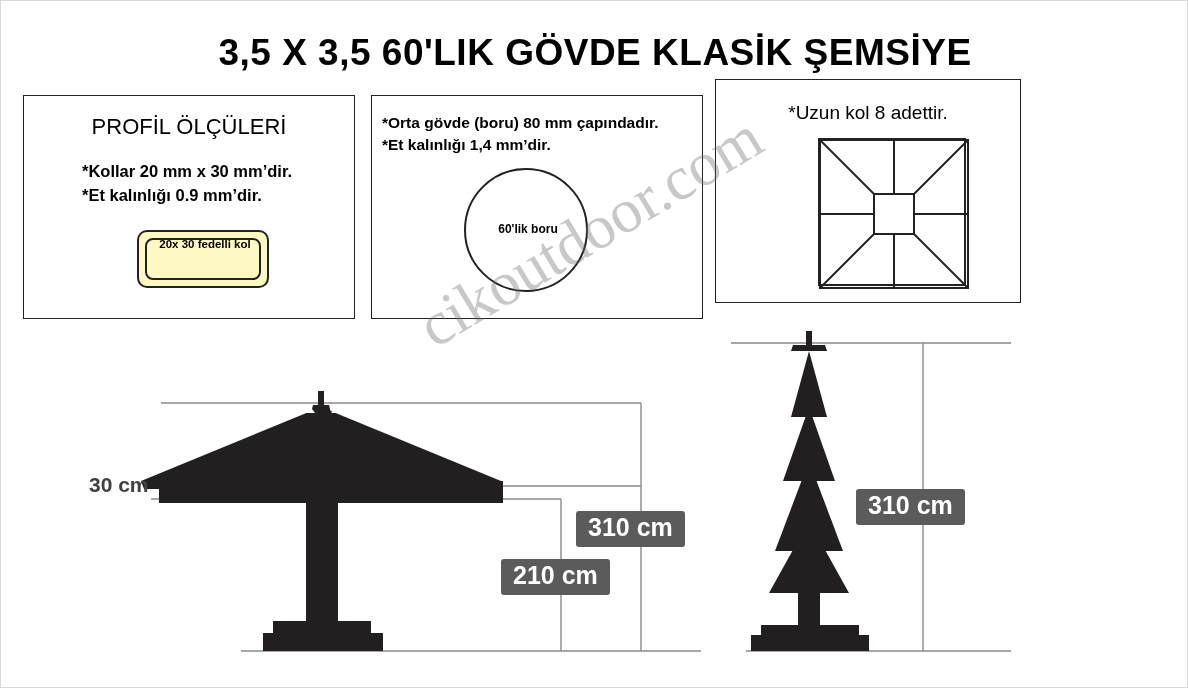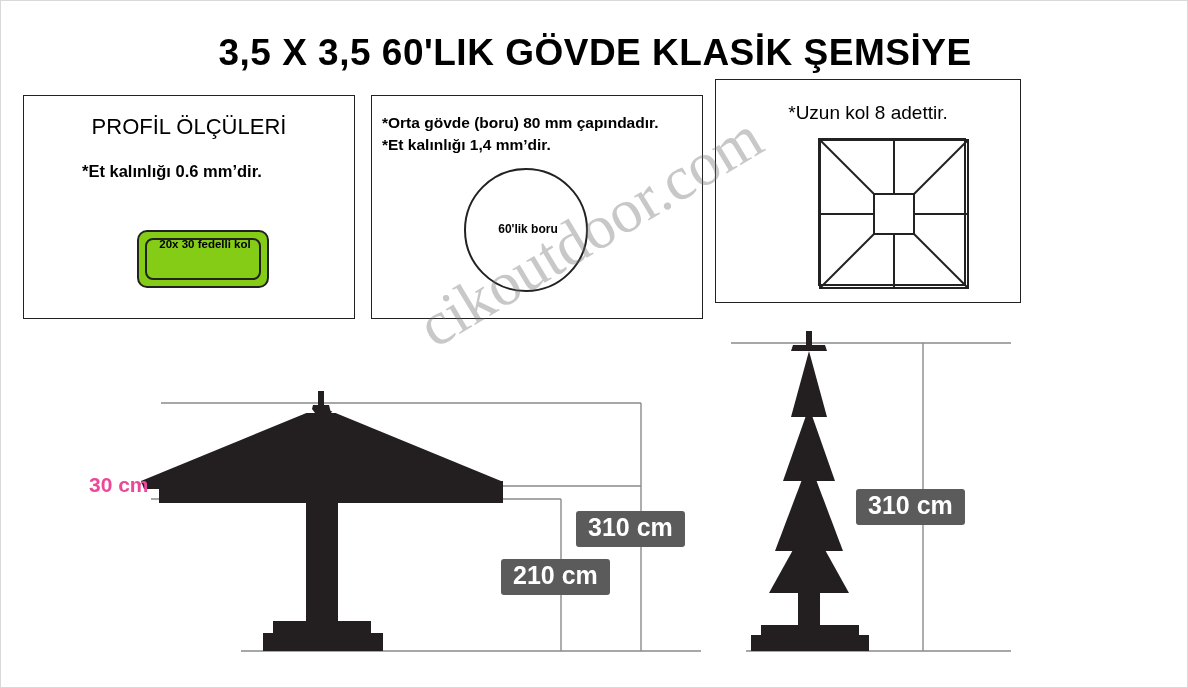--- a/index.html
+++ b/index.html
@@ -66,21 +66,21 @@
   }
   #box3 .box-title { margin-top: 22px; font-size: 19px; }
 
   
   .arm-shape {
     position: absolute;
     left: 113px; top: 134px;
     width: 132px; height: 58px;
     border: 2px solid #222;
     border-radius: 10px;
-    background: #84cc16;
+    background: #fef9c3;
   }
   .arm-shape-inner {
     position: absolute;
     left: 6px; top: 6px; right: 6px; bottom: 6px;
     border: 2px solid #222;
     border-radius: 8px;
   }
   .arm-label {
     position: absolute;
     left: 0; top: 6px;
@@ -128,21 +128,21 @@
     font-size: 25px;
     padding: 3px 12px 5px 12px;
     border-radius: 3px;
     white-space: nowrap;
     line-height: 1.1;
   }
   #d30 {
     left: 88px; top: 472px;
     font-size: 21px;
     background: transparent;
-    color: #ec4899;
+    color: #404040;
     padding: 0;
   }
   #d310a { left: 575px; top: 510px; }
   #d210  { left: 500px; top: 558px; text-align: right; }
   #d310b { left: 855px; top: 488px; }
 
   
   #watermark {
     position: absolute;
     left: 405px; top: 300px;
@@ -159,21 +159,22 @@
 </head>
 <body>
 
 <div id="stage">
 
   <div class="title">3,5 X 3,5 60'LIK GÖVDE KLASİK ŞEMSİYE</div>
 
   <div class="infobox" id="box1">
     <div class="box-title">PROFİL ÖLÇÜLERİ</div>
     <div class="box-lines">
-      <div>*Et kalınlığı 0.6 mm’dir.</div>
+      <div>*Kollar 20 mm x 30 mm’dir.</div>
+      <div>*Et kalınlığı 0.9 mm’dir.</div>
     </div>
     <div class="arm-shape">
       <div class="arm-label">20x 30 fedelli kol</div>
       <div class="arm-shape-inner"></div>
     </div>
   </div>
 
   <div class="infobox" id="box2">
     <div class="box-lines">
       <div>*Orta gövde (boru) 80 mm çapındadır.</div>

